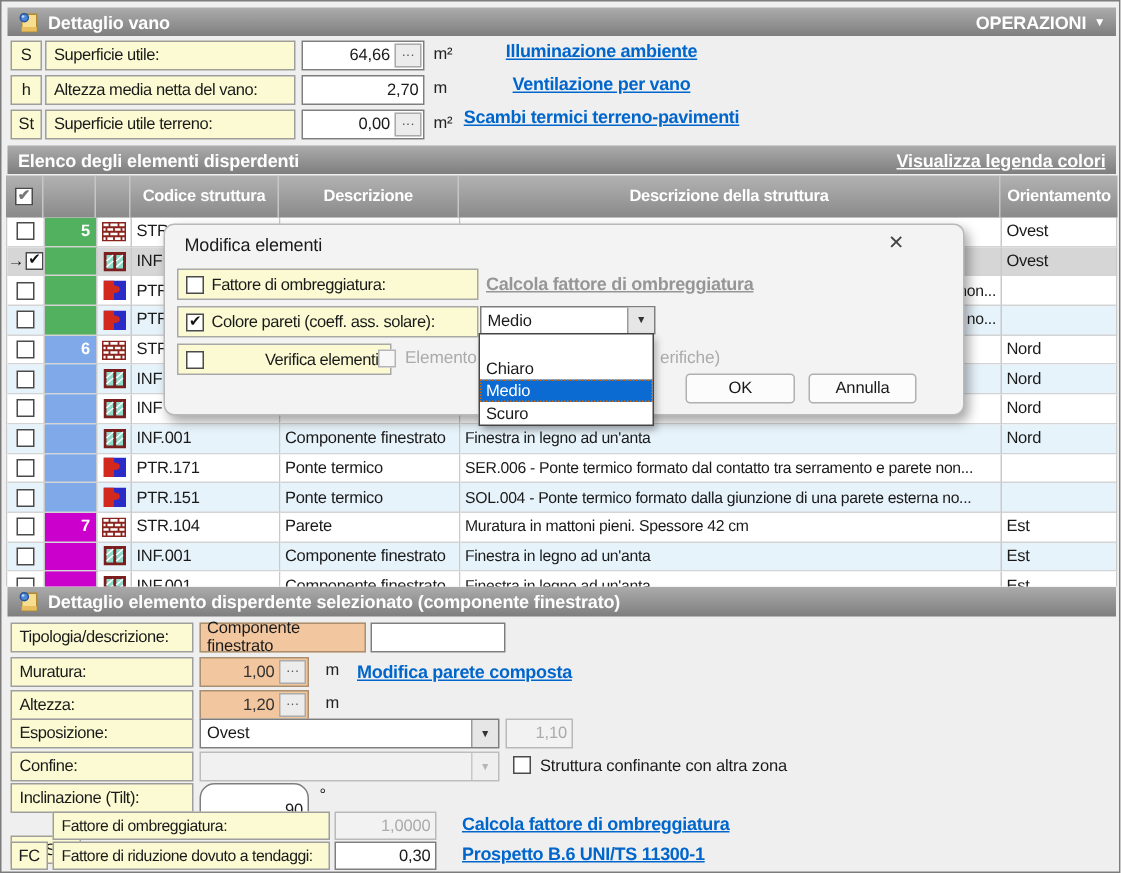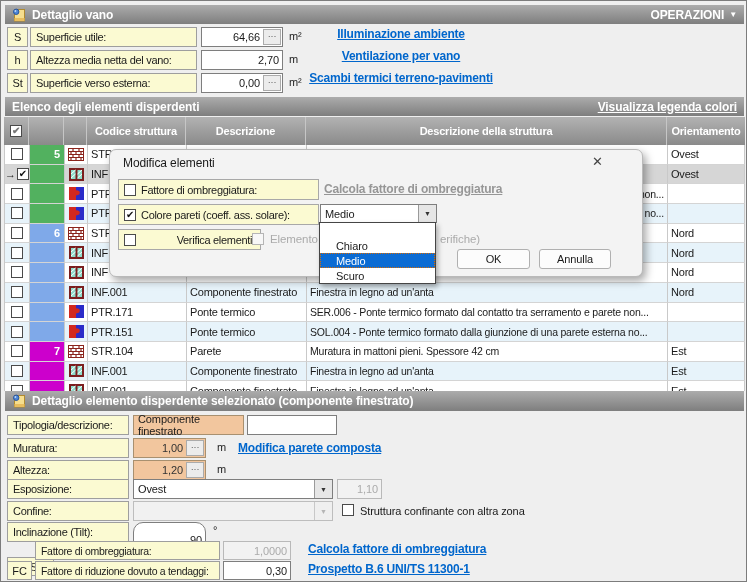--- a/index.html
+++ b/index.html
@@ -67,21 +67,21 @@
   #dialog .dlg-title{position:absolute;left:13px;top:6px;color:#1a1a1a;}
   #dialog .dlg-close{position:absolute;left:482px;top:4px;font-size:13px;color:#444;cursor:pointer;}
   .dlg-ybox{position:absolute;background:#FBFAD2;border:1px solid #A8A8A8;height:21px;box-sizing:border-box;
        display:flex;align-items:center;gap:5px;padding:0 5px;font-size:11px;letter-spacing:-0.3px;white-space:nowrap;}
   .glink{position:absolute;color:#969696;font-weight:bold;font-size:12px;text-decoration:underline;white-space:nowrap;letter-spacing:-0.2px;}
   .gtext{position:absolute;color:#ABABAB;font-size:11.5px;white-space:nowrap;}
   .dbtn{position:absolute;top:99px;height:20px;background:#FCFCFC;border:1px solid #B0B0B0;border-radius:3px;
        box-sizing:border-box;font-size:11px;display:flex;align-items:center;justify-content:center;cursor:pointer;}
   #dd-list{position:absolute;left:318px;top:221px;width:117px;height:62px;background:#fff;
        border:1px solid #454545;box-sizing:border-box;z-index:60;box-shadow:2px 3px 5px rgba(0,0,0,.3);}
-  .dd-item{height:15px;font-size:11px;padding:0 16px;display:flex;align-items:center;cursor:pointer;}
+  .dd-item{height:15px;font-size:11px;padding:0 4px;display:flex;align-items:center;cursor:pointer;}
   .dd-item.on{background:#0B6BD3;color:#fff;outline:1px dotted #D86A00;outline-offset:-1px;}
   #vano-links{position:absolute;left:278px;top:26px;width:244px;text-align:center;}
   #vano-links .blink{position:static;display:block;margin-bottom:8px;}
   svg{display:block;}
 </style>
 </head>
 <body>
 
 <div id="win">
 
@@ -110,21 +110,21 @@
         <span class="more-btn">···</span>
       </div>
       <span class="unit" style="left: 288px; top: 29px;">m²</span>
       <div class="prefix-box" style="left: 6px; top: 49px; width: 21px; height: 20px;">h</div>
       <div class="ylabel" style="left: 29px; top: 49px; width: 167px; height: 20px;">Altezza media netta del vano:</div>
       <div class="field" style="left: 200px; top: 49px; width: 82px; height: 20px; justify-content: flex-end;">
         <span class="val">2,70</span>
       </div>
       <span class="unit" style="left: 288px; top: 52px;">m</span>
       <div class="prefix-box" style="left: 6px; top: 72px; width: 21px; height: 20px;">St</div>
-      <div class="ylabel" style="left: 29px; top: 72px; width: 167px; height: 20px;">Superficie verso esterna:</div>
+      <div class="ylabel" style="left: 29px; top: 72px; width: 167px; height: 20px;">Superficie utile terreno:</div>
       <div class="field" style="left: 200px; top: 72px; width: 82px; height: 20px;">
         <span class="val">0,00</span>
         <span class="more-btn">···</span>
       </div>
       <span class="unit" style="left: 288px; top: 75px;">m²</span>
     </div>
   <div id="vano-links">
       <a class="blink">Illuminazione ambiente</a>
       <a class="blink">Ventilazione per vano</a>
       <a class="blink">Scambi termici terreno-pavimenti</a>

